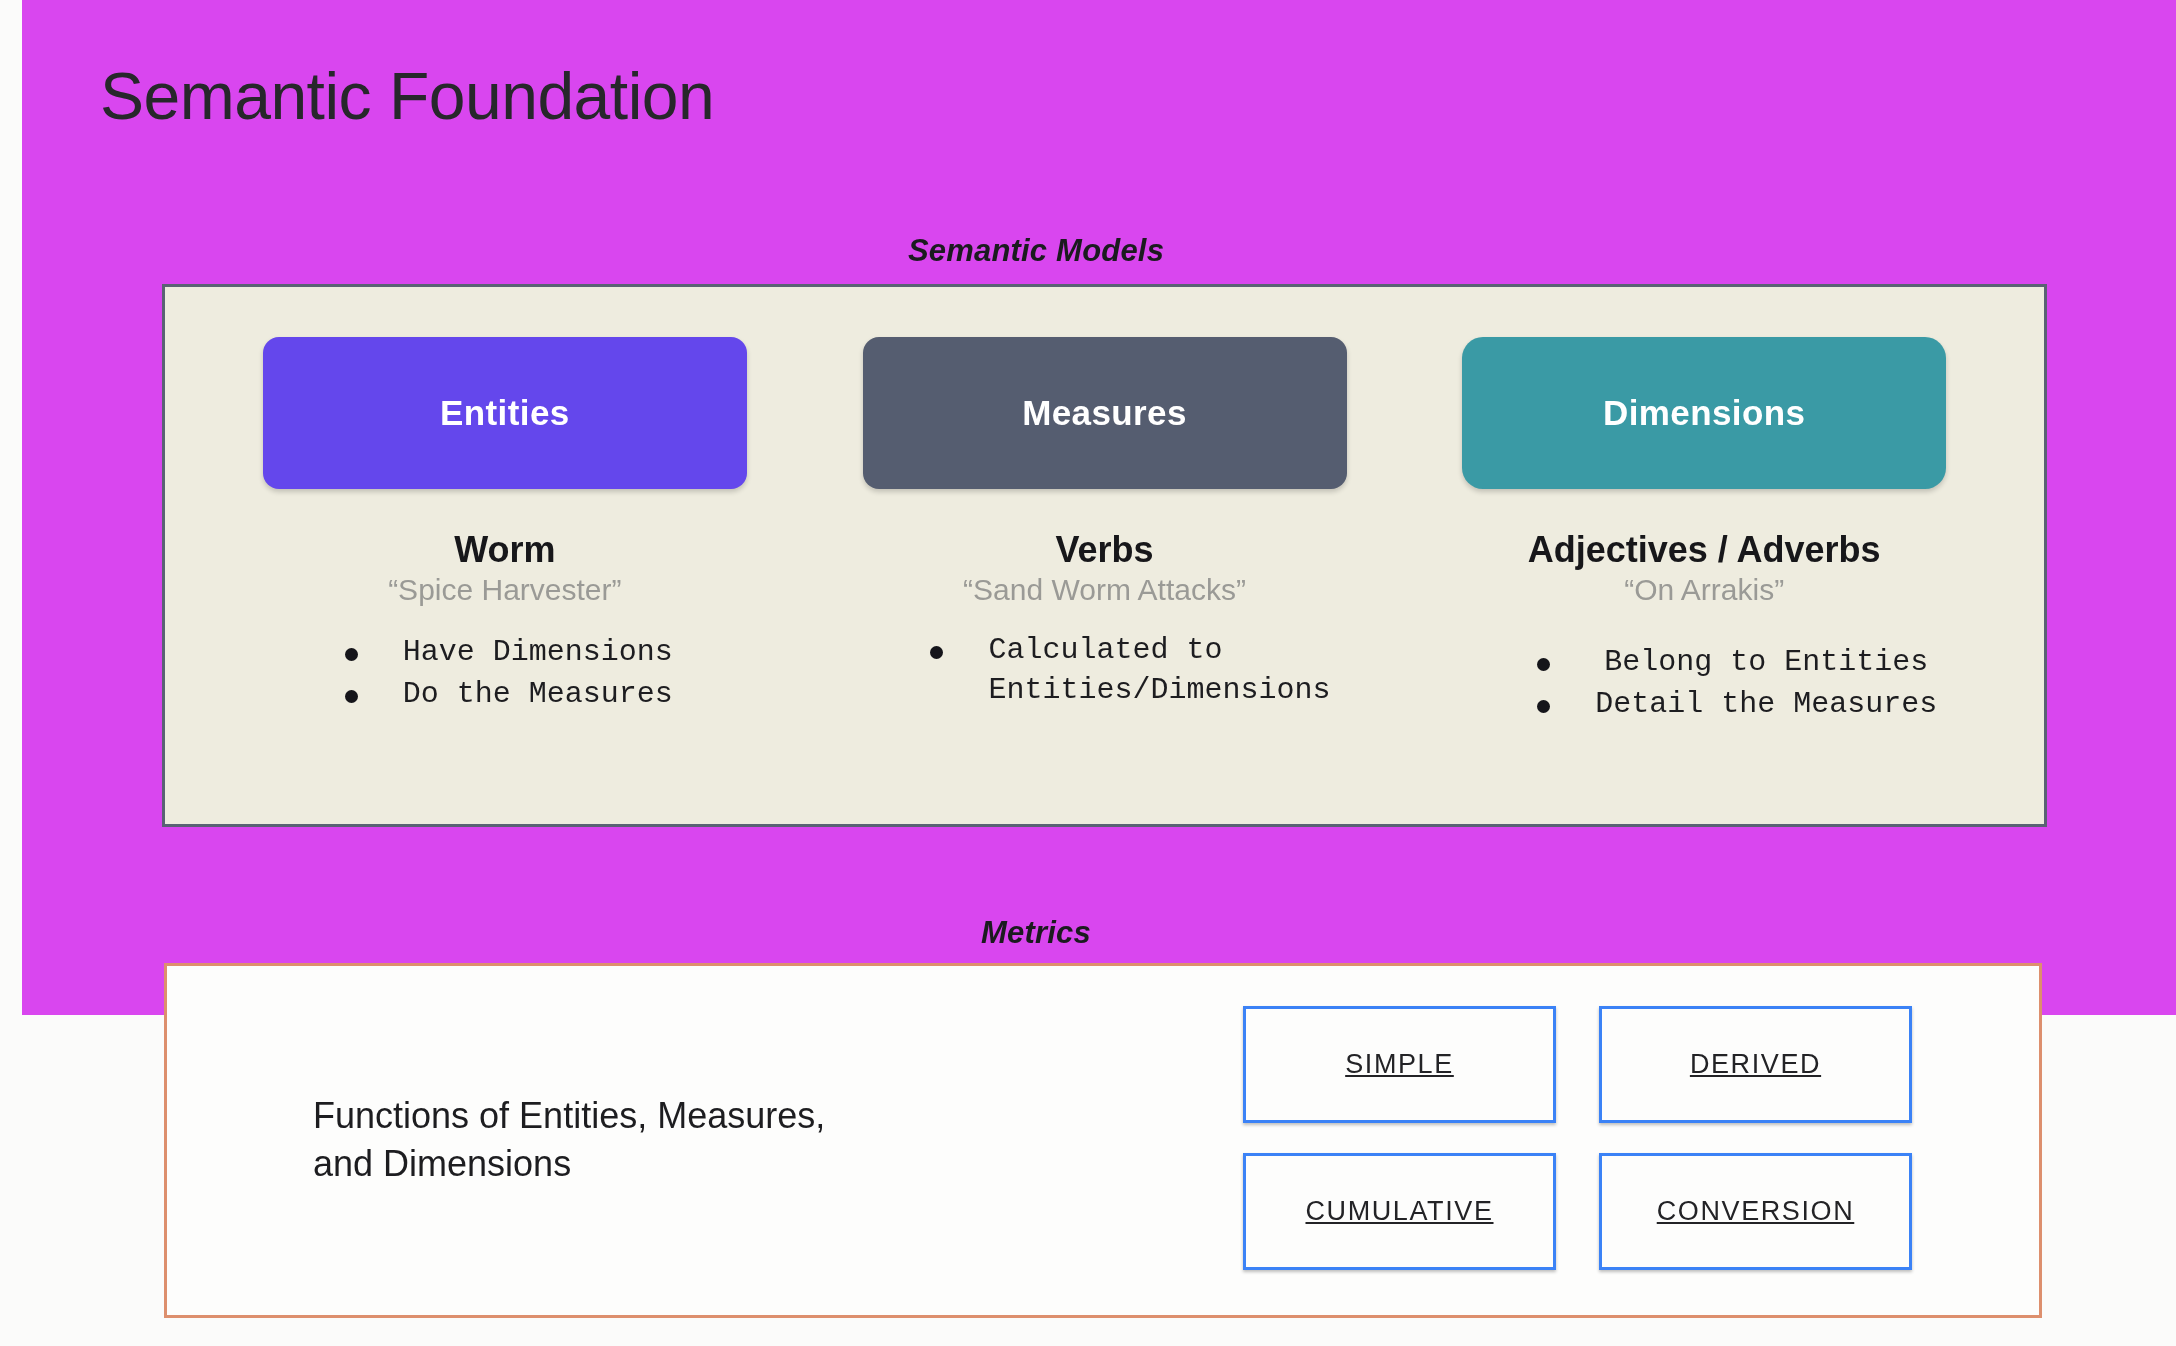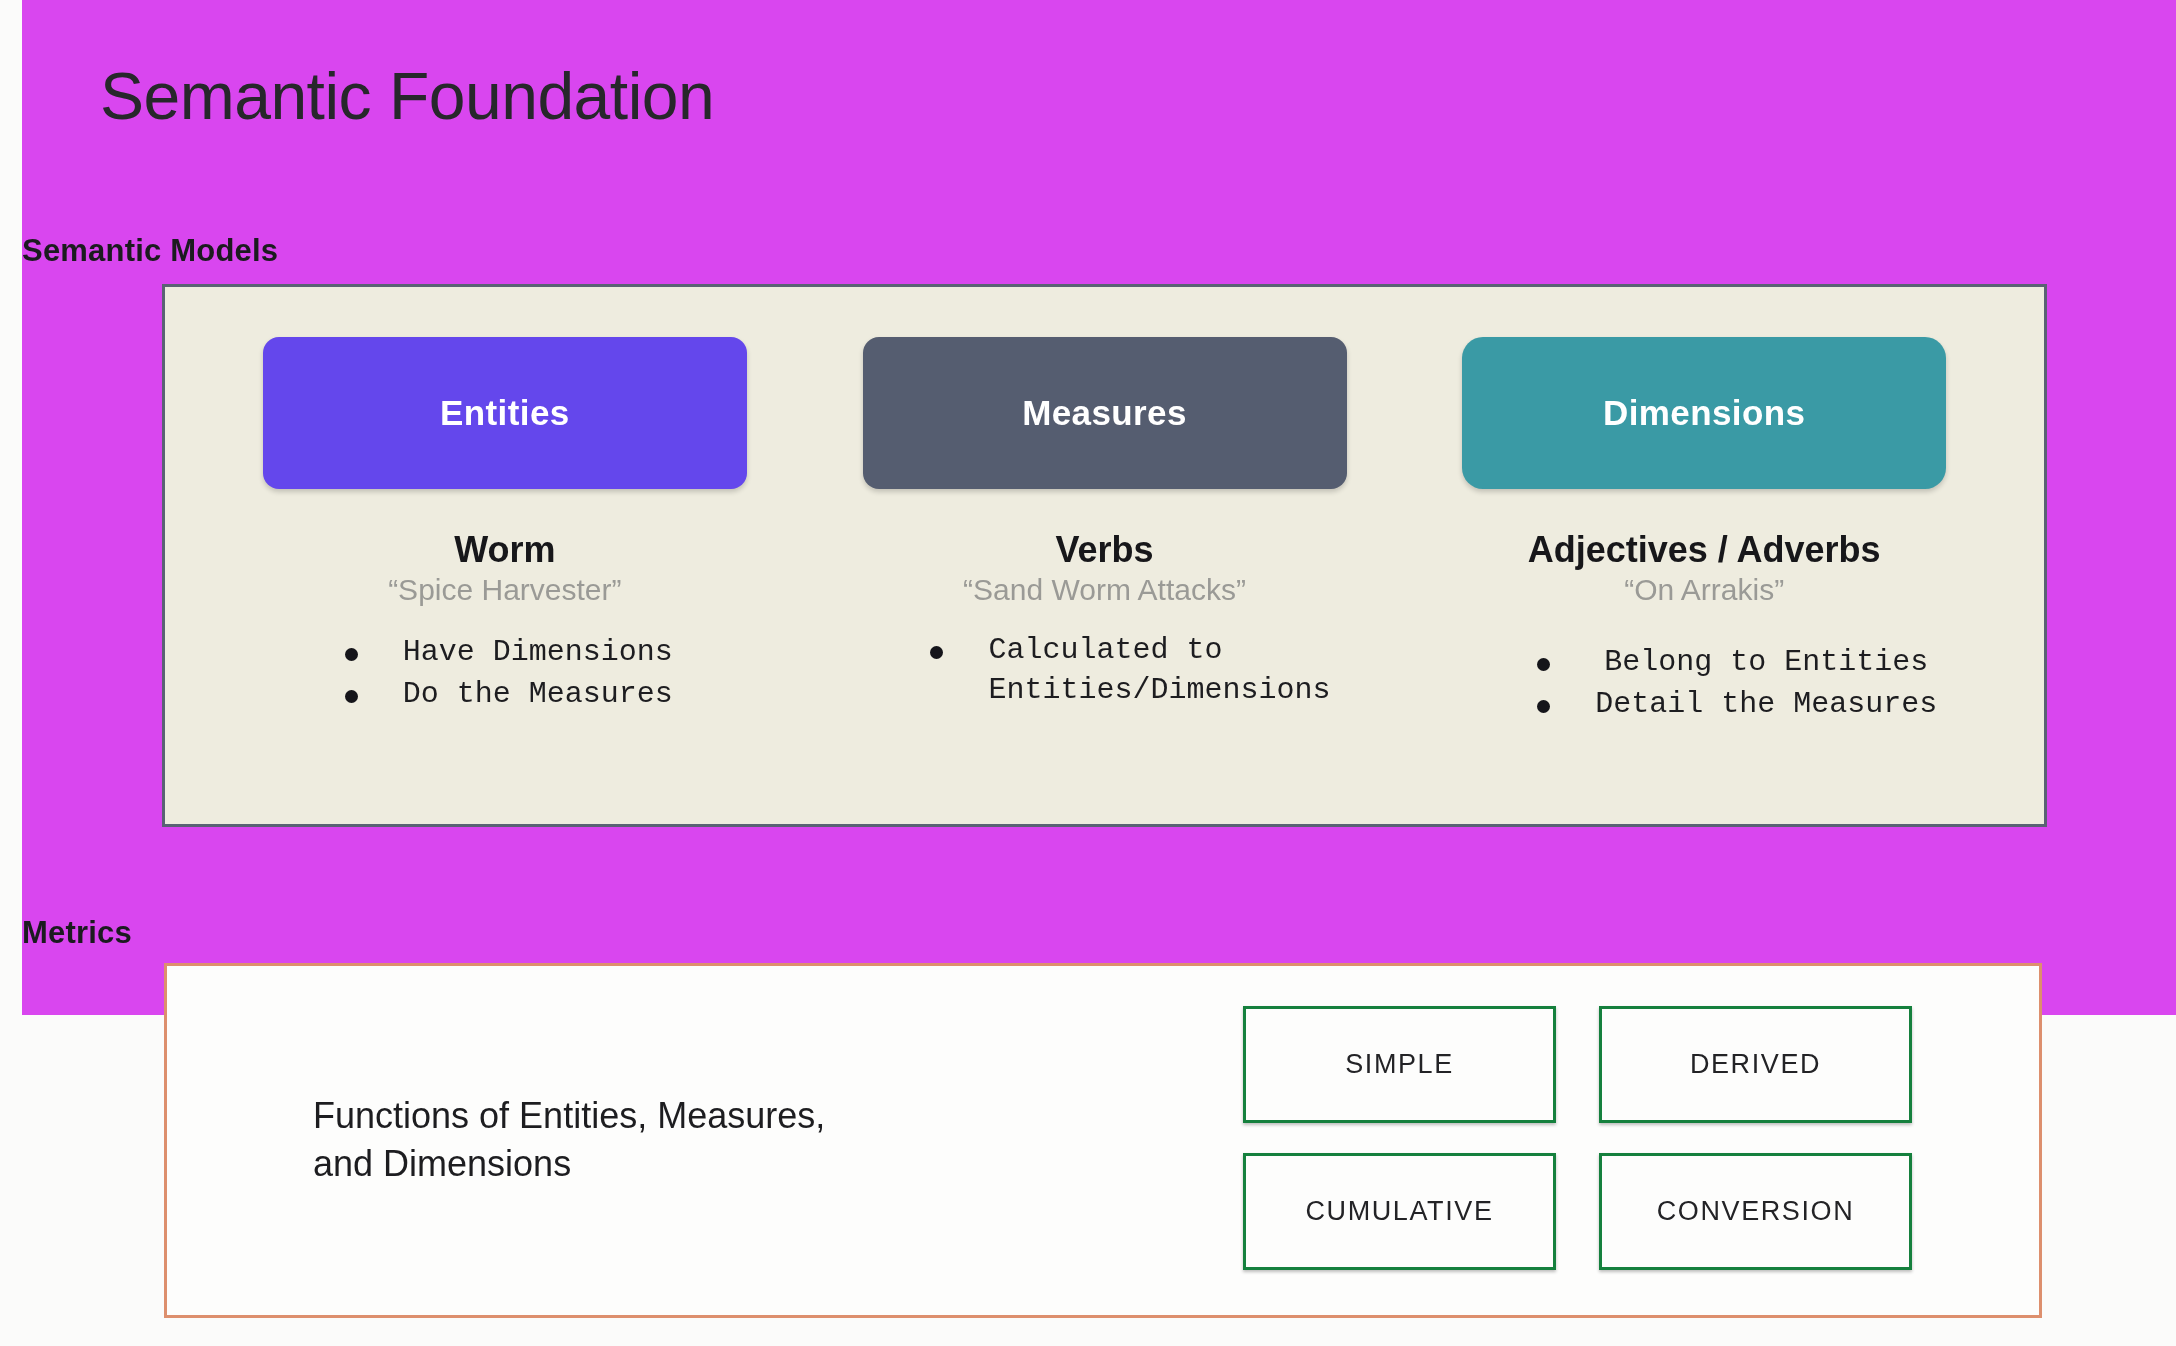--- a/index.html
+++ b/index.html
@@ -29,24 +29,26 @@
     font-weight: 400;
     letter-spacing: -0.5px;
     color: #27272b;
     white-space: nowrap;
   }
 
   
   .section-caption {
     position: absolute;
     width: 100%;
+    text-align: center;
     font-size: 31px;
     font-weight: 700;
     color: #1b1b1f;
     letter-spacing: 0.2px;
+    font-style: italic;
   }
   .caption-models { left: 0; top: 233px; width: 2028px; }
   .caption-metrics { left: 0; top: 915px; width: 2028px; }
 
   
   .models-panel {
     position: absolute;
     left: 140px;
     top: 284px;
     width: 1885px;
@@ -163,29 +165,30 @@
     position: absolute;
     left: 1076px;
     top: 40px;
     display: grid;
     grid-template-columns: 313px 313px;
     grid-template-rows: 117px 117px;
     column-gap: 43px;
     row-gap: 30px;
   }
   .metric-box {
-    border: 3px solid #15803d;
+    border: 3px solid #3b82f6;
     background: #fdfdfc;
     display: flex;
     align-items: center;
     justify-content: center;
     font-size: 27px;
     letter-spacing: 1.6px;
     color: #232326;
     box-shadow: 0 2px 3px rgba(0,0,0,0.25);
+    text-decoration: underline;
   }
 </style>
 </head>
 <body>
 
 <div class="slide">
 
   <h1 class="page-title">Semantic Foundation</h1>
 
   <div class="section-caption caption-models">Semantic Models</div>

